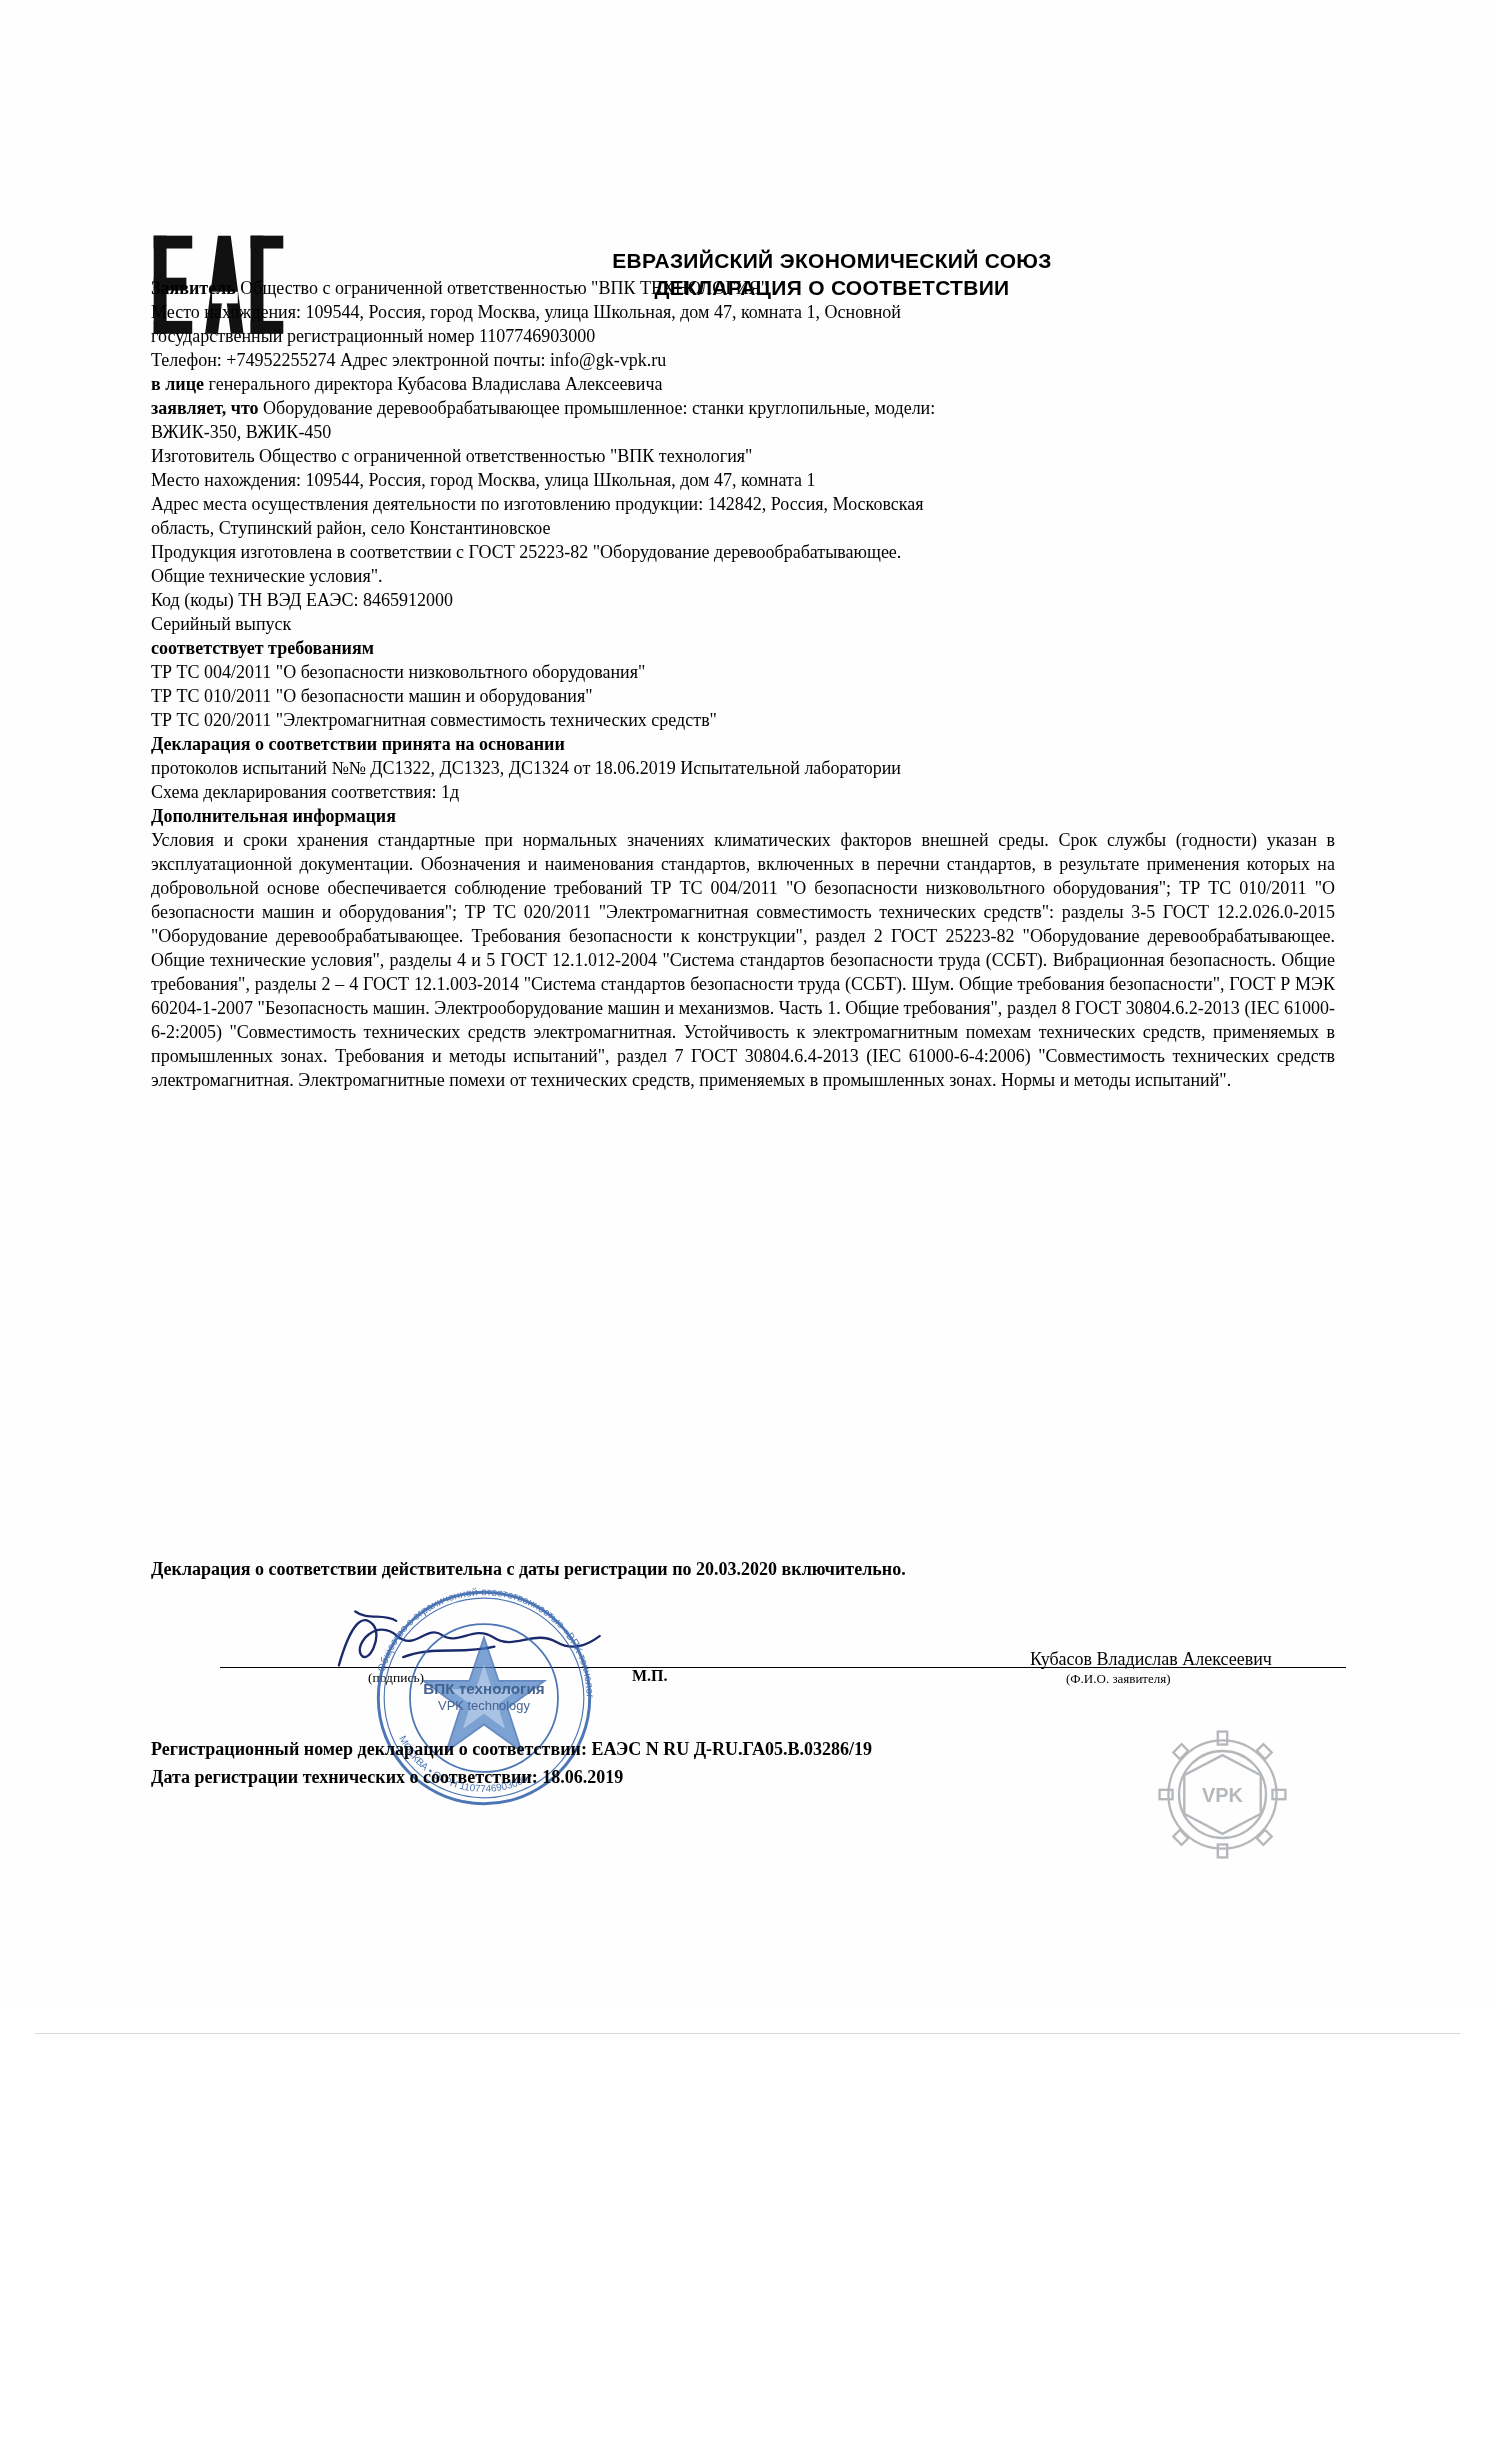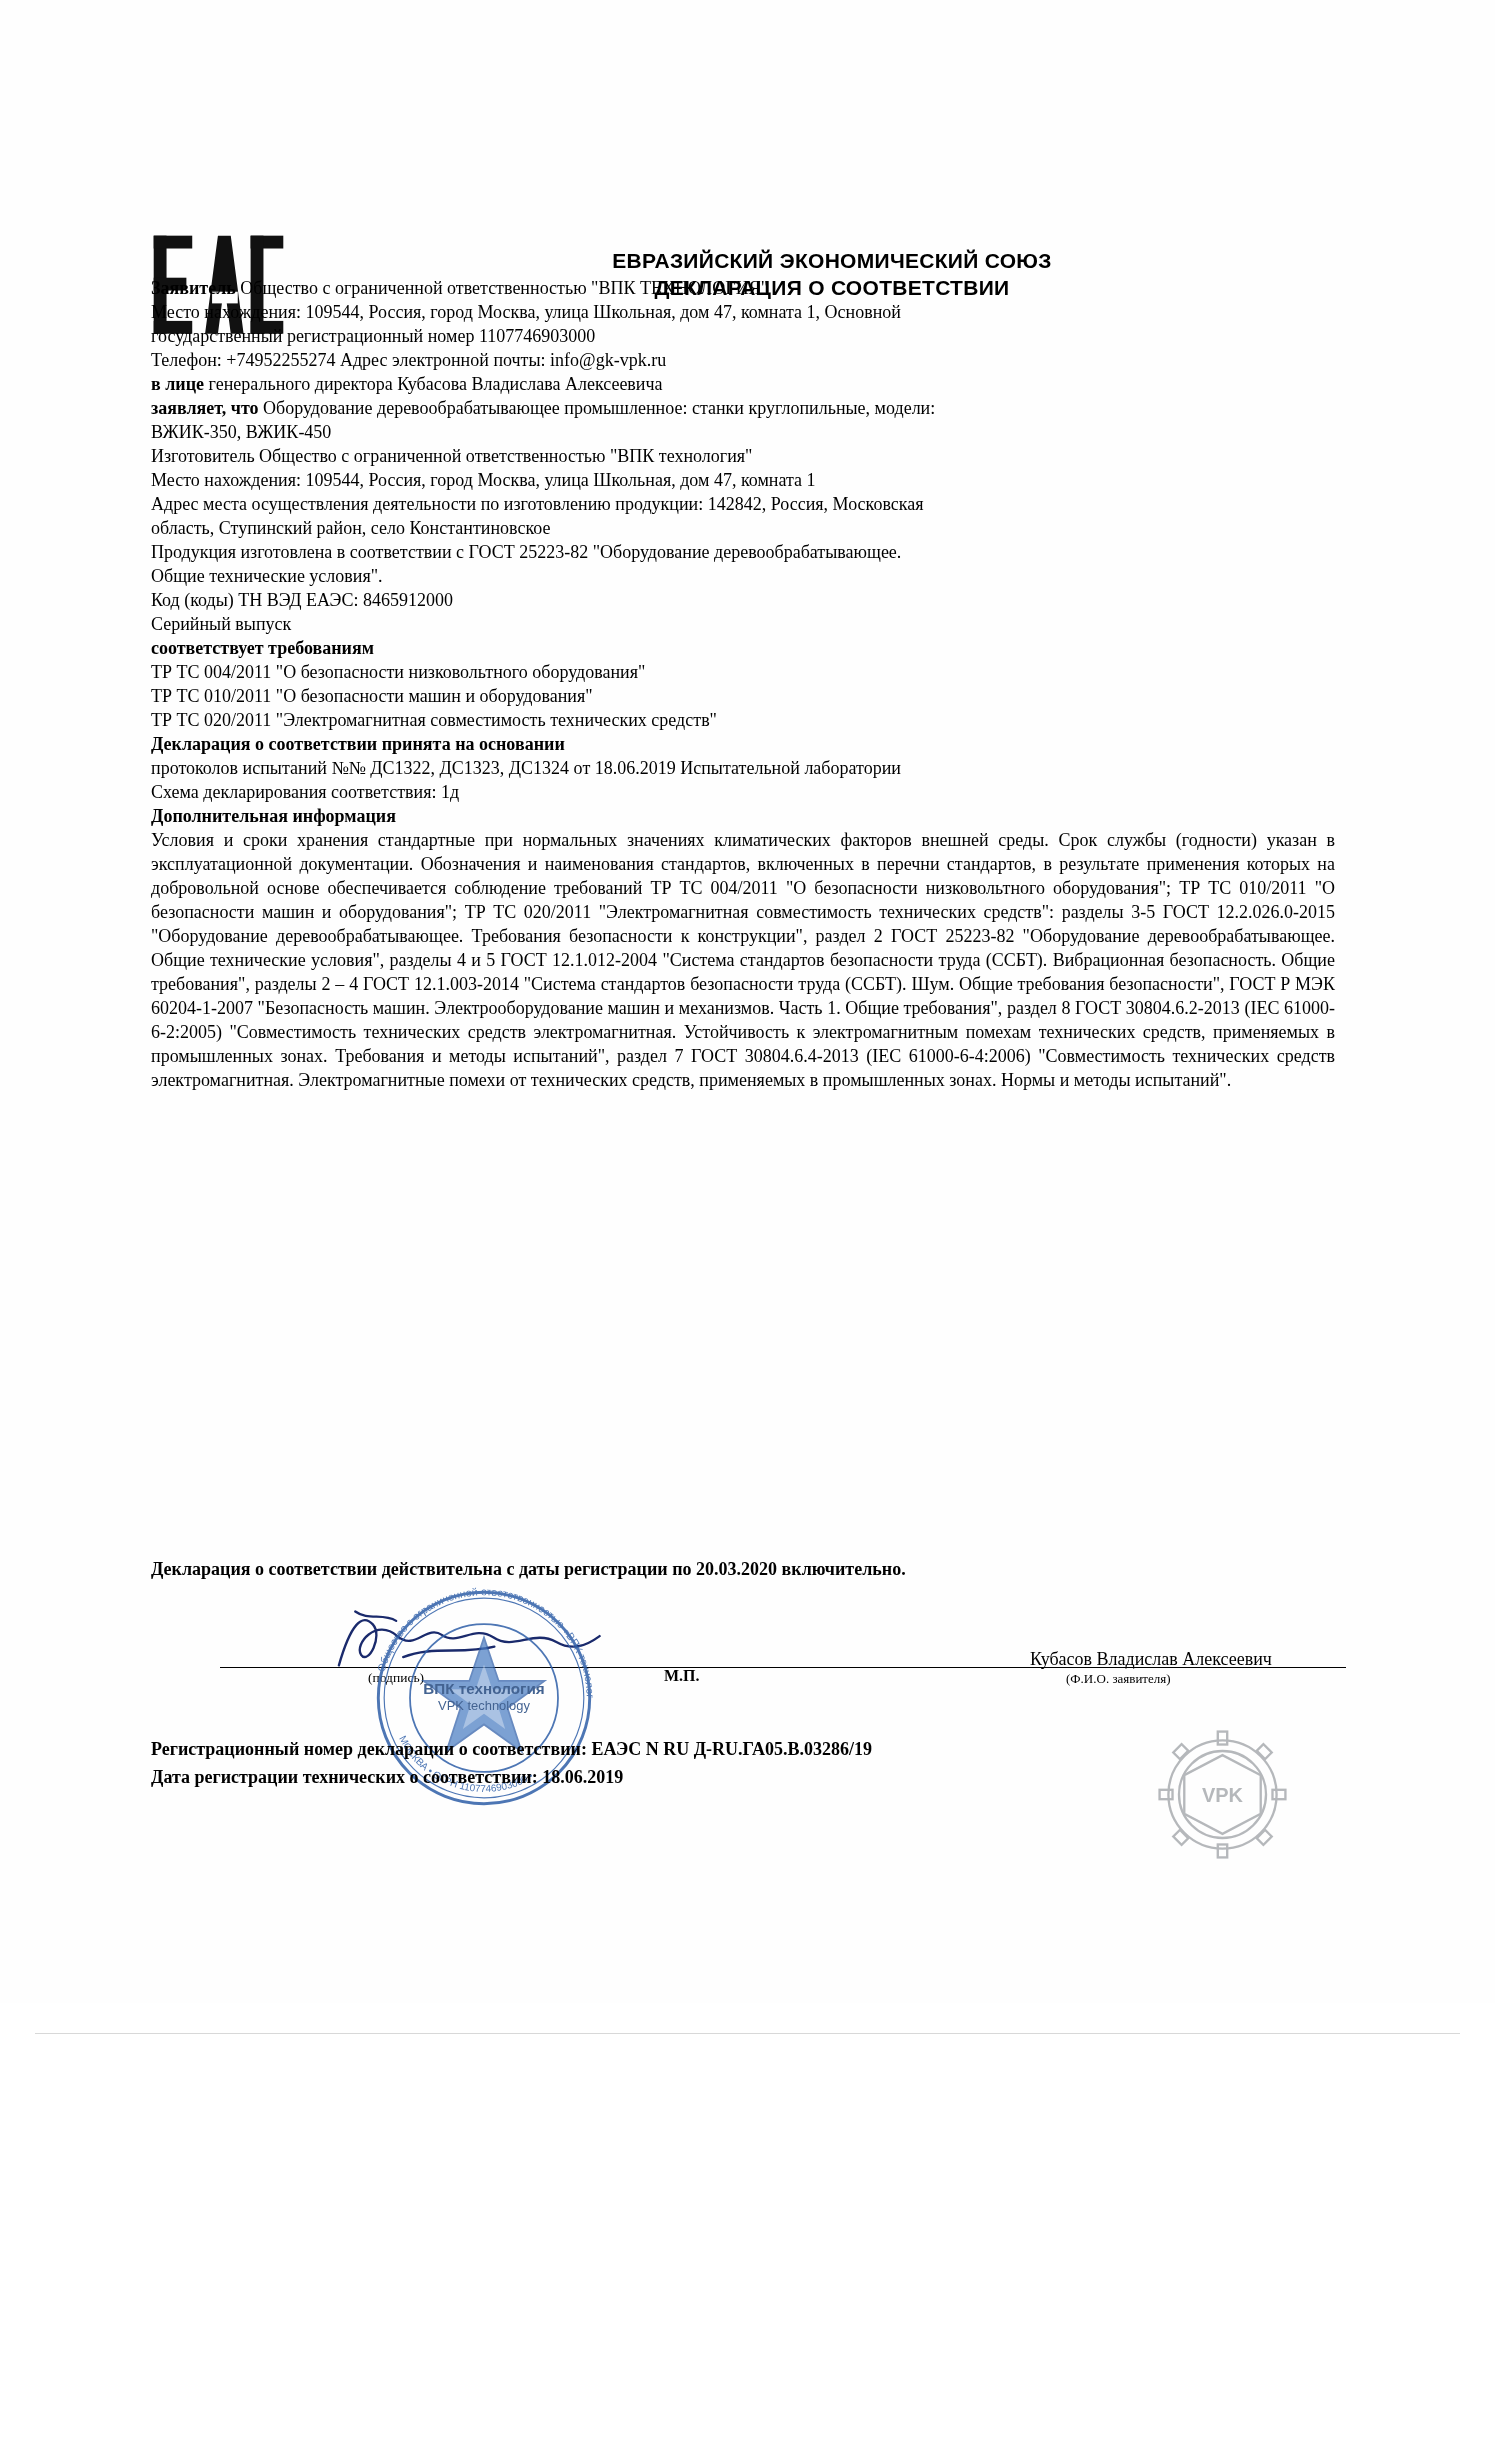--- a/index.html
+++ b/index.html
@@ -106,21 +106,20 @@
     left: 217px;
     top: 75px;
     font-size: 13.5px;
   }
   .sig-mp {
     position: absolute;
     left: 481px;
     top: 72px;
     font-size: 16px;
     font-weight: bold;
-    margin-left: 32px;
   }
   .sig-name {
     position: absolute;
     left: 879px;
     top: 54px;
     font-size: 18px;
   }
   .sig-caption-right {
     position: absolute;
     left: 915px;

